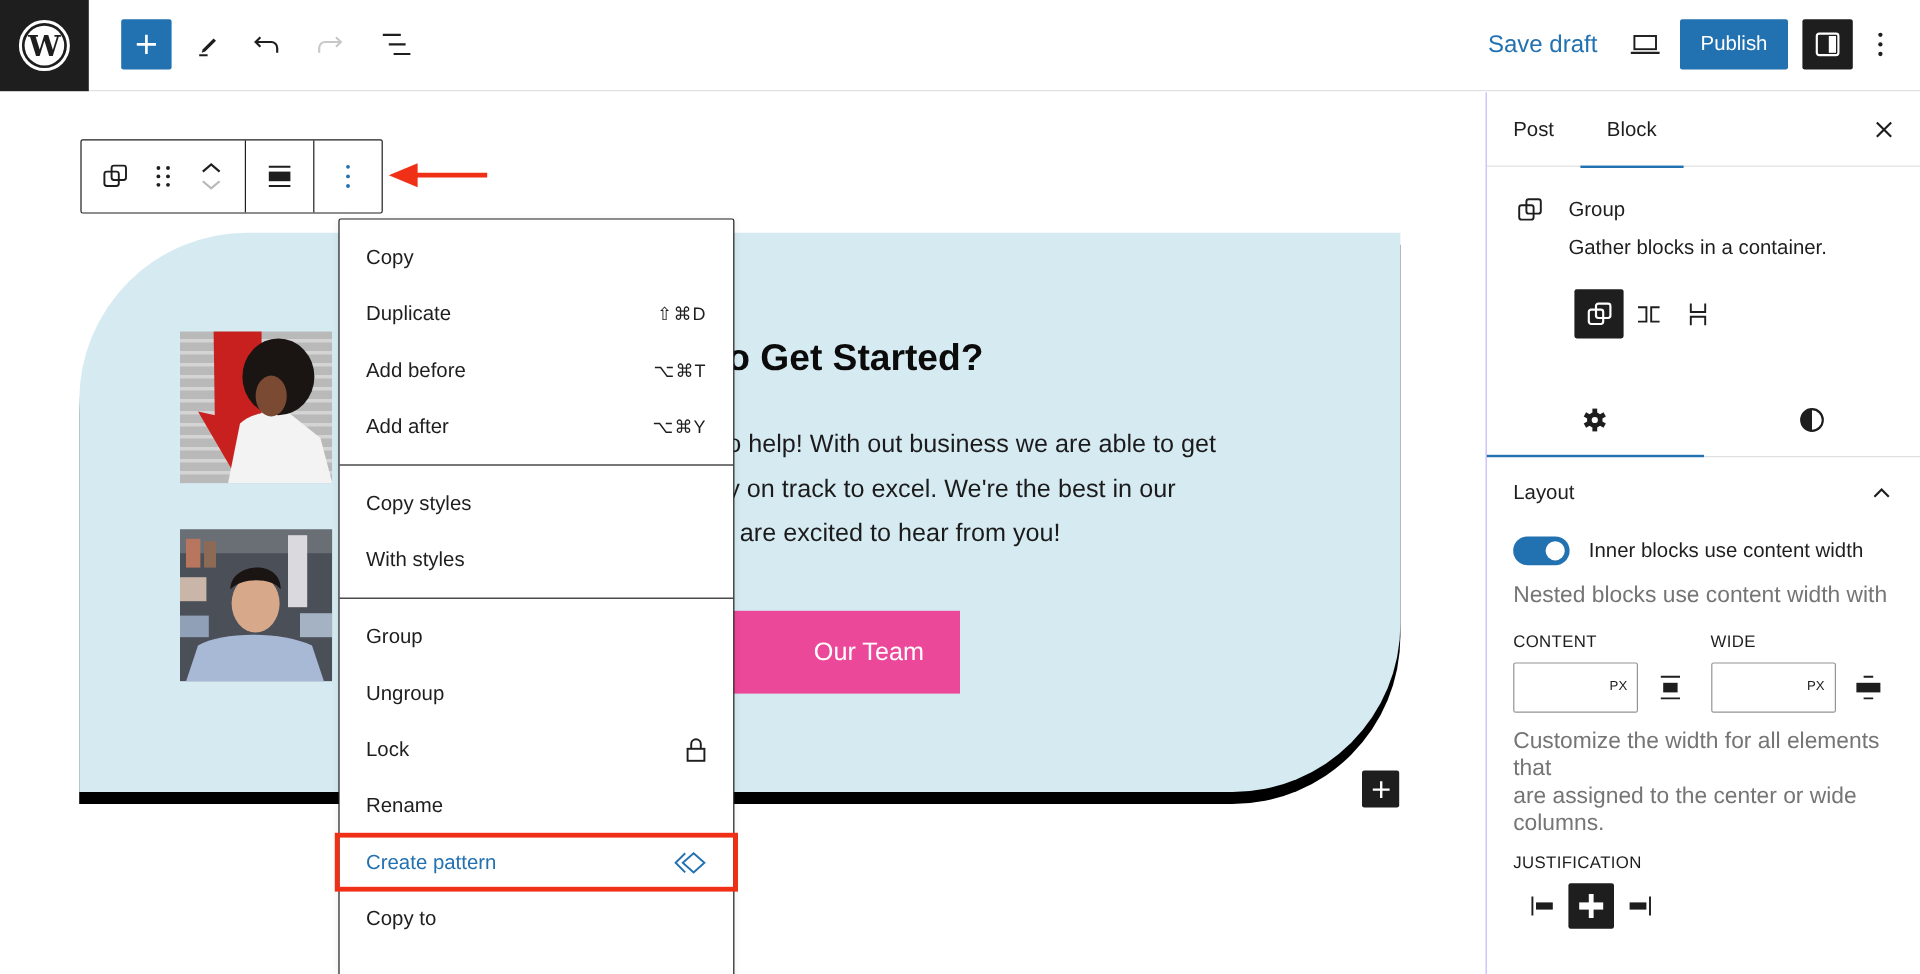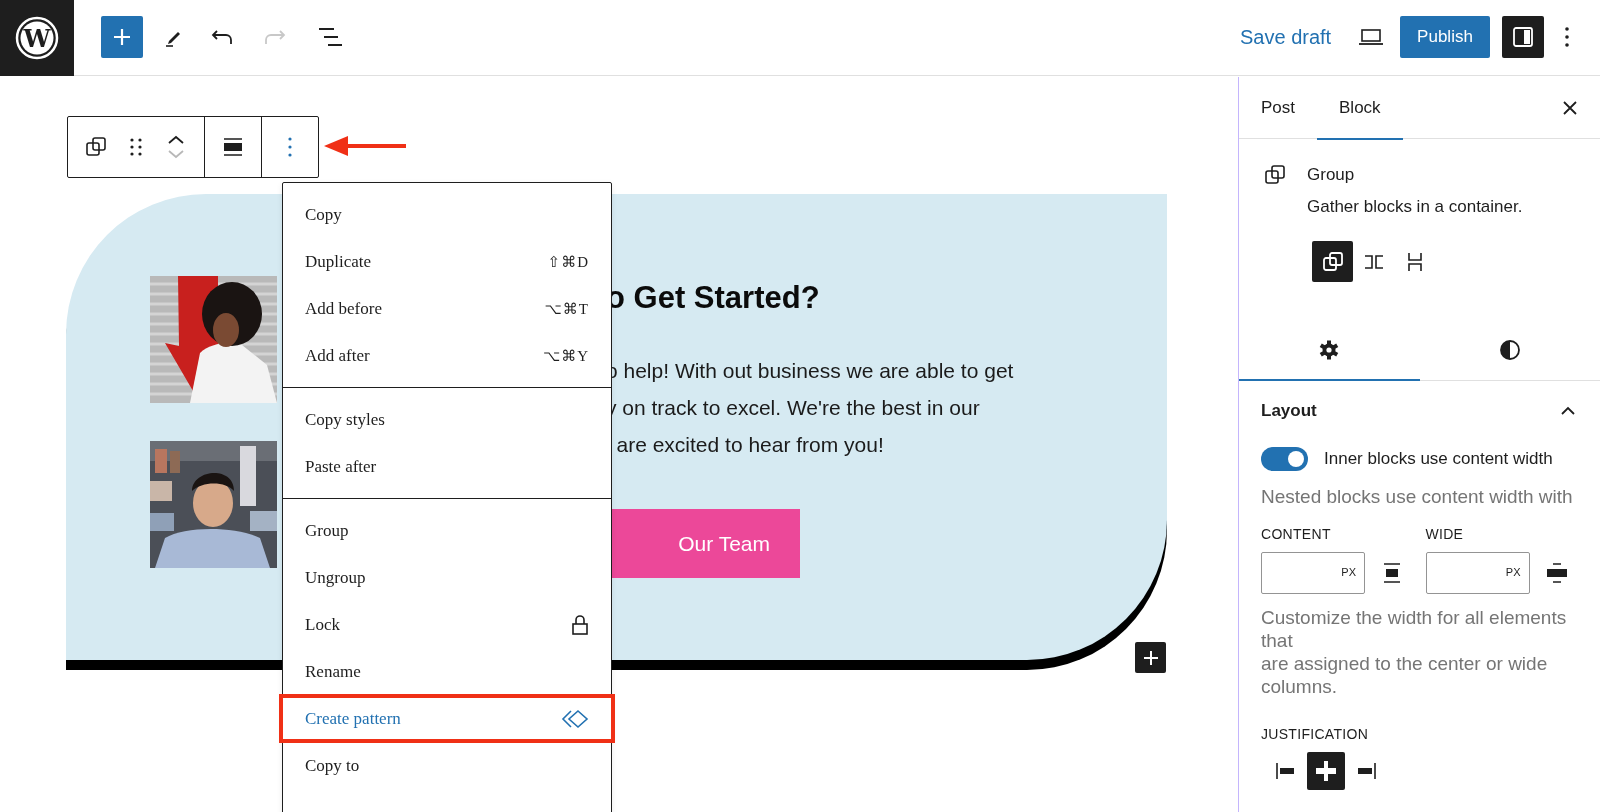--- a/index.html
+++ b/index.html
@@ -31,55 +31,55 @@
     .heading { position: absolute; left: 540px; top: 86px; font-size: 31px; font-weight: bold; color: #0b0b0b; white-space: nowrap; }
     .para { position: absolute; left: 540px; top: 158px; font-size: 21px; line-height: 37px; color: #1b1b1b; width: 520px; }
     .para span { display: block; white-space: nowrap; }
     .cta { position: absolute; left: 540px; top: 315px; width: 194px; height: 69px; background: #ec4899; color: #fff; font-size: 21px; display: flex; align-items: center; justify-content: flex-end; padding-right: 30px; cursor: pointer; }
     .add-block { position: absolute; left: 1135px; top: 550px; width: 31px; height: 31px; background: #1e1e1e; border-radius: 2px; display: flex; align-items: center; justify-content: center; cursor: pointer; }
 
     
     .menu { position: absolute; left: 282px; top: 182px; width: 330px; height: 640px; background: #fff; border: 1px solid #1e1e1e; border-radius: 2px; box-shadow: 0 2px 6px rgba(0,0,0,0.08); }
     .menu-section { border-bottom: 1px solid #1e1e1e; padding: 8px 0; }
     .menu-section:last-child { border-bottom: none; }
-    .menu-item { height: 47px; display: flex; align-items: center; justify-content: space-between; padding: 0 22px 0 22px; font-size: 17px; color: #1e1e1e; cursor: pointer; font-family: Liberation Serif, serif; }
+    .menu-item { height: 47px; display: flex; align-items: center; justify-content: space-between; padding: 0 22px 0 22px; font-size: 17px; color: #1e1e1e; cursor: pointer; }
     .menu-item .shortcut { font-size: 15px; color: #1e1e1e; letter-spacing: 1px; }
     .menu-item.highlight { color: #2271b1; outline: 4px solid #f03016; outline-offset: -3px; margin: 0 -3px; padding: 0 25px; }
 
     
     .sidebar { position: absolute; left: 1238px; top: 77px; width: 362px; height: 735px; border-left: 1px solid #c4b5fd; background: #fff; }
     .sb-tabs { height: 62px; border-bottom: 1px solid #e0e0e0; position: relative; display: flex; }
     .sb-tab { height: 62px; padding: 0 22px; display: flex; align-items: center; font-size: 17px; cursor: pointer; position: relative; }
     .sb-tab.active::after { content: ""; position: absolute; left: 0; right: 0; bottom: -1px; height: 2px; background: #2271b1; }
     .sb-close { position: absolute; right: 18px; top: 19px; width: 24px; height: 24px; display: flex; align-items: center; justify-content: center; cursor: pointer; }
     .block-card { position: relative; height: 180px; }
     .block-card .bc-icon { position: absolute; left: 24px; top: 24px; }
     .block-card .bc-title { position: absolute; left: 68px; top: 26px; font-size: 17px; }
     .block-card .bc-desc { position: absolute; left: 68px; top: 58px; font-size: 17px; color: #1e1e1e; }
     .variations { position: absolute; left: 73px; top: 102px; display: flex; gap: 0; }
     .var-btn { width: 41px; height: 41px; display: flex; align-items: center; justify-content: center; border-radius: 2px; cursor: pointer; }
     .var-btn.active { background: #1e1e1e; }
     .sb-subtabs { height: 62px; display: flex; border-bottom: 1px solid #e0e0e0; position: relative; }
     .sb-subtab { flex: 1; display: flex; align-items: center; justify-content: center; cursor: pointer; position: relative; }
     .sb-subtab.active::after { content: ""; position: absolute; left: 0; right: 0; bottom: -1px; height: 2px; background: #2271b1; }
-    .panel-head { height: 60px; display: flex; align-items: center; justify-content: space-between; padding: 0 24px 0 22px; font-size: 17px; cursor: pointer; font-weight: bold; }
+    .panel-head { height: 60px; display: flex; align-items: center; justify-content: space-between; padding: 0 24px 0 22px; font-size: 17px; cursor: pointer; }
     .toggle-row { display: flex; align-items: center; padding: 0 22px; height: 36px; }
     .toggle { width: 47px; height: 24px; border-radius: 12px; background: #2271b1; position: relative; cursor: pointer; margin-right: 16px; }
     .toggle::after { content: ""; position: absolute; right: 4px; top: 4px; width: 16px; height: 16px; border-radius: 50%; background: #fff; }
     .toggle-label { font-size: 17px; }
     .help { font-size: 19px; line-height: 23px; color: #757575; padding: 0 22px; }
     .help span { display: block; }
     .dim-row { display: flex; padding: 0 22px; margin-top: 18px; gap: 12px; }
     .dim-col { width: 175px; }
     .dim-label { font-size: 14px; text-transform: uppercase; letter-spacing: 0.3px; margin-bottom: 10px; }
     .dim-field-row { display: flex; align-items: center; }
     .dim-input { width: 104px; height: 42px; border: 1px solid #949494; border-radius: 2px; position: relative; cursor: text; }
     .dim-input .unit { position: absolute; right: 8px; top: 13px; font-size: 11px; color: #1e1e1e; }
     .dim-icon { margin-left: 15px; width: 24px; height: 24px; display: flex; align-items: center; justify-content: center; cursor: pointer; }
-    .just-label { font-size: 14px; text-transform: uppercase; letter-spacing: 0.3px; padding: 0 22px; margin-top: 28px; }
+    .just-label { font-size: 14px; text-transform: uppercase; letter-spacing: 0.3px; padding: 0 22px; margin-top: 12px; }
     .just-row { display: flex; padding: 0 22px 0 28px; margin-top: 10px; align-items: center; gap: 2px; }
     .just-btn { width: 38px; height: 38px; display: flex; align-items: center; justify-content: center; cursor: pointer; border-radius: 2px; }
     .just-btn.active { background: #1e1e1e; }
   </style>
 </head>
 <body>
 
 <div class="topbar">
   <div class="wp-logo">
     <svg width="44" height="44" viewBox="0 0 44 44">
@@ -261,21 +261,21 @@
     <div class="menu-item">
       <span>Add after</span>
       <span class="shortcut">⌥⌘Y</span>
     </div>
   </div>
   <div class="menu-section">
     <div class="menu-item">
       <span>Copy styles</span>
     </div>
     <div class="menu-item">
-      <span>Paste after</span>
+      <span>With styles</span>
     </div>
   </div>
   <div class="menu-section">
     <div class="menu-item">
       <span>Group</span>
     </div>
     <div class="menu-item">
       <span>Ungroup</span>
     </div>
     <div class="menu-item">

